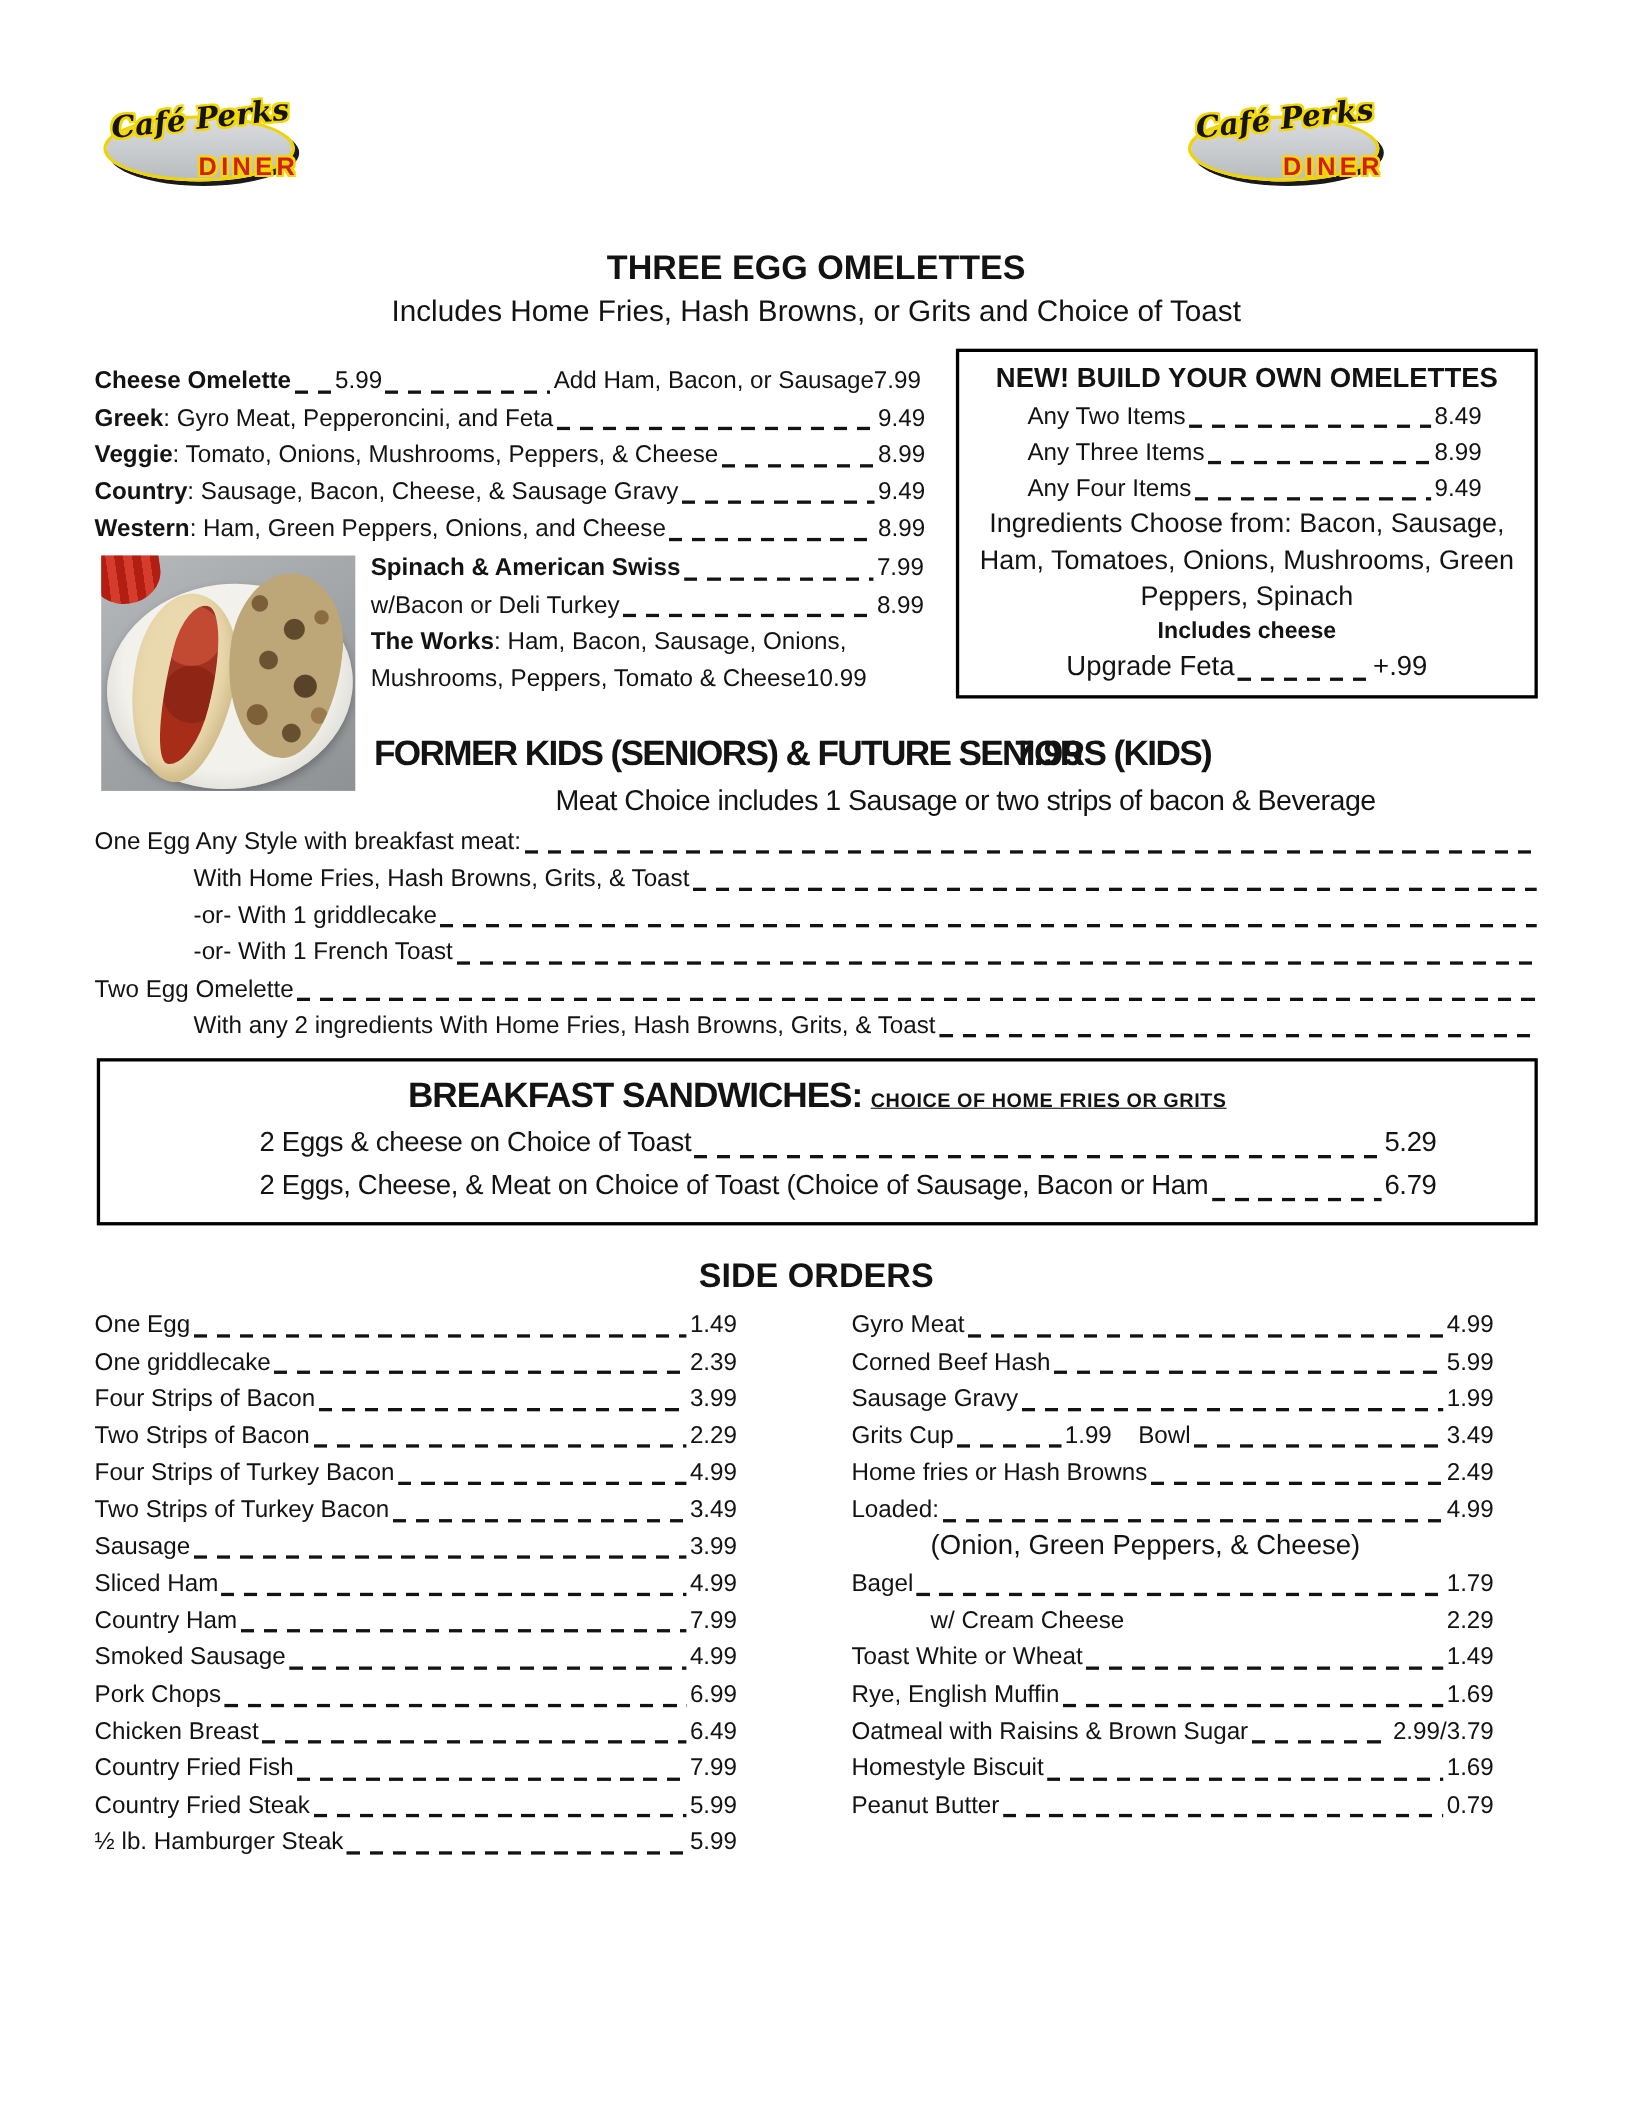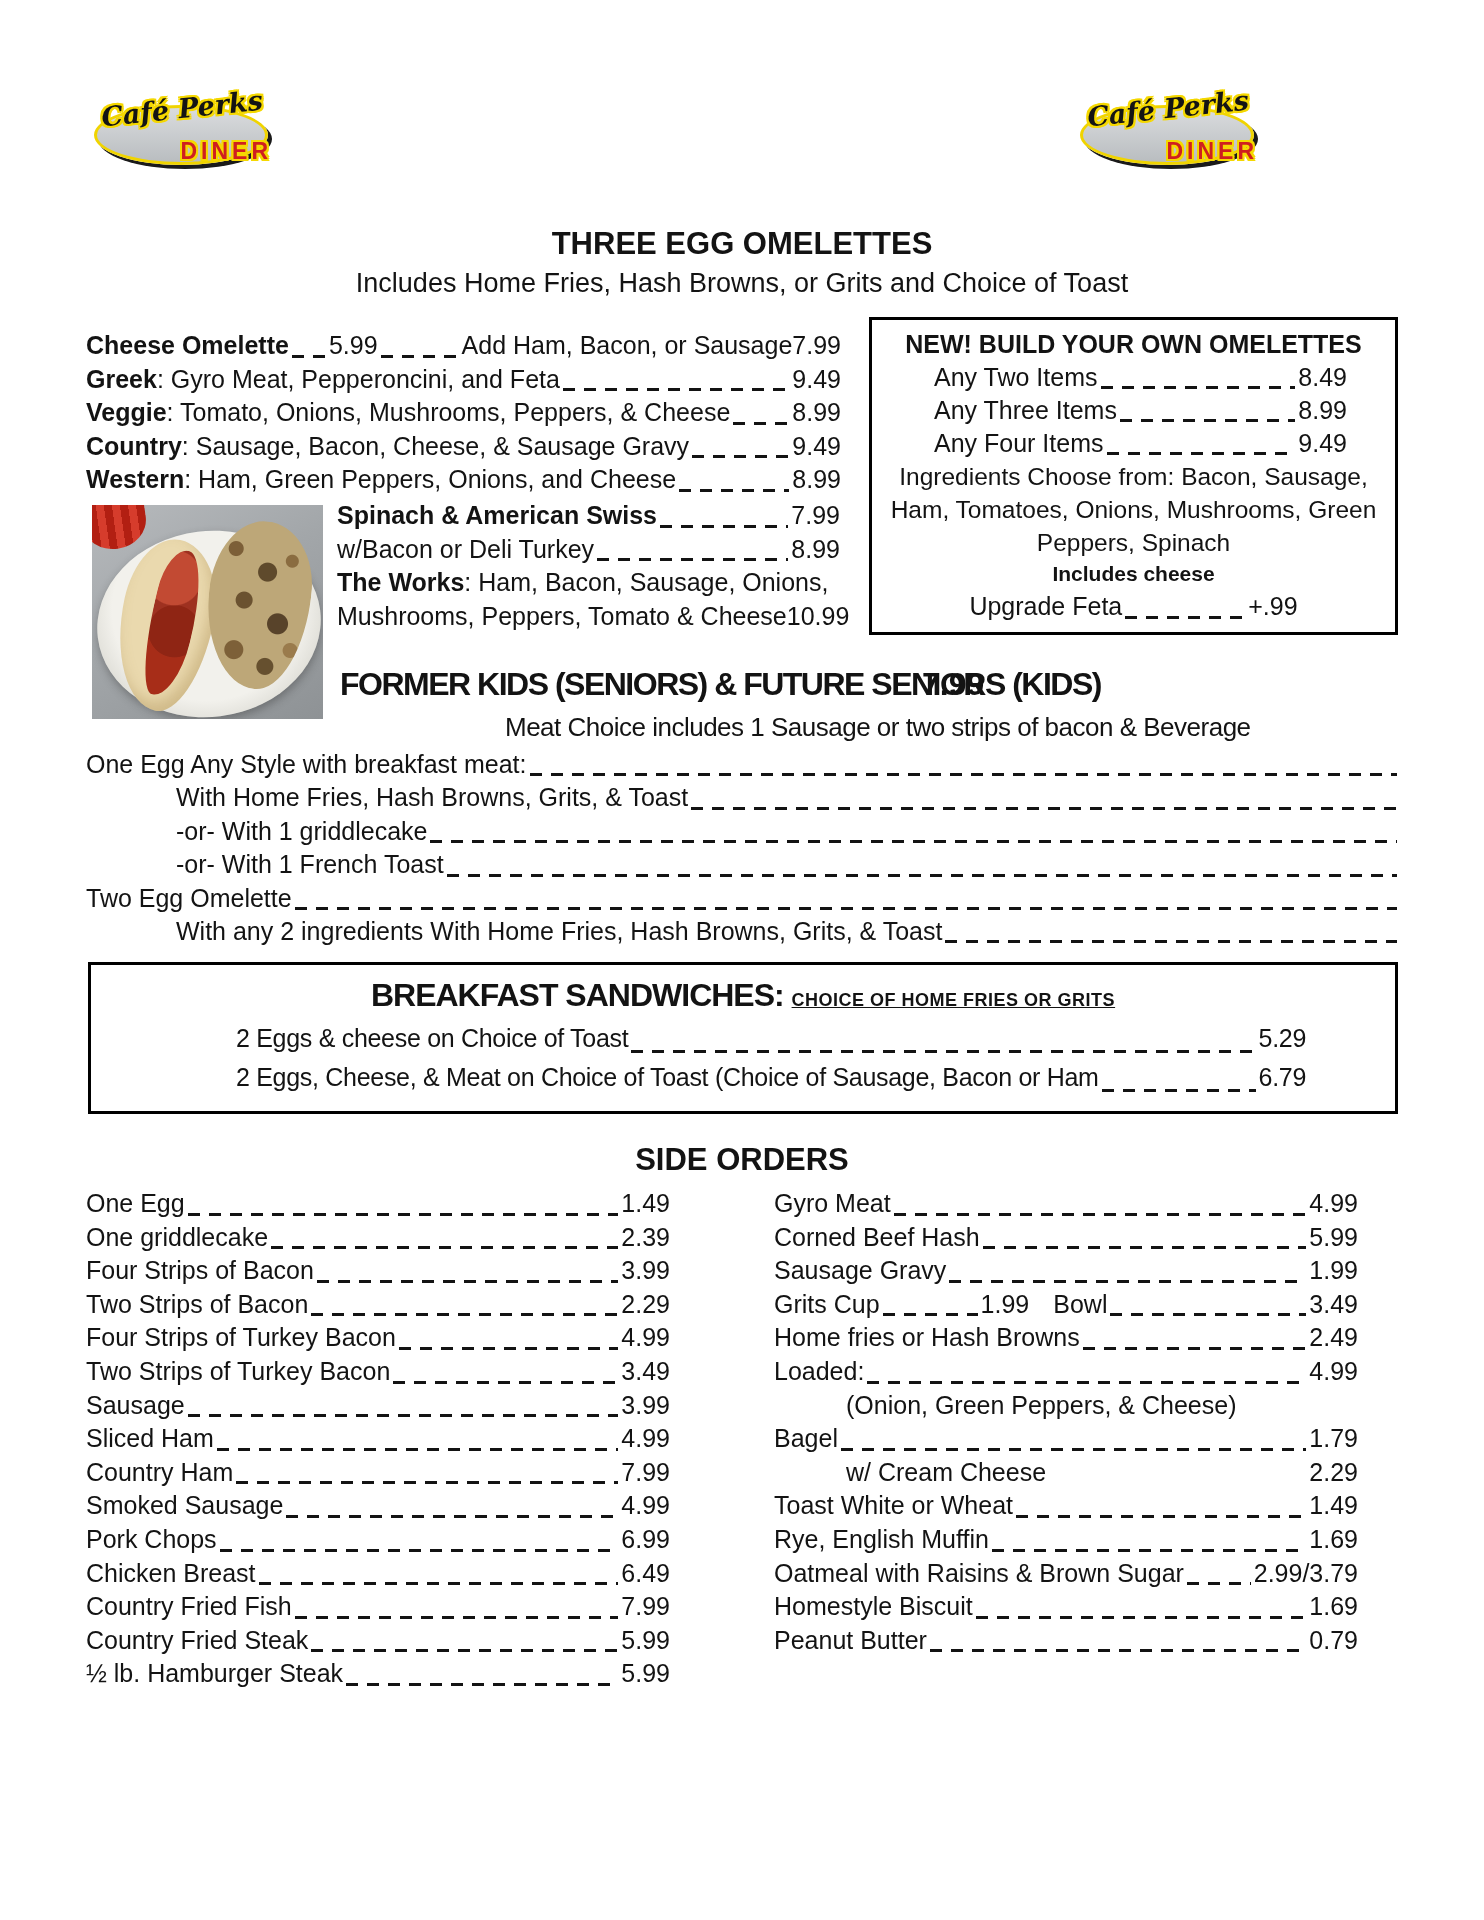--- a/index.html
+++ b/index.html
@@ -24,21 +24,21 @@
     font-size:27px; color:#141414; transform:rotate(-6deg); white-space:nowrap;
     text-shadow:-2px -2px 0 #f5d800,2px -2px 0 #f5d800,-2px 2px 0 #f5d800,2px 2px 0 #f5d800,-2px 0 0 #f5d800,2px 0 0 #f5d800,0 -2px 0 #f5d800,0 2px 0 #f5d800;
   }
   .logo .diner {
     position:absolute; bottom:0px; width:100%; text-align:right;
     font-weight:bold; font-size:23px; letter-spacing:4px; color:#cf1f1f; white-space:nowrap;
     text-shadow:-2px -2px 0 #f5d800,2px -2px 0 #f5d800,-2px 2px 0 #f5d800,2px 2px 0 #f5d800,-2px 0 0 #f5d800,2px 0 0 #f5d800,0 -2px 0 #f5d800,0 2px 0 #f5d800;
   }
 
   
-  .mrow { display:flex; align-items:baseline; font-size:25px; line-height:33.5px; }
+  .mrow { display:flex; align-items:baseline; font-size:22px; line-height:33.5px; }
   .nm { white-space:nowrap; }
   .nm b { font-weight:bold; }
   .price { white-space:nowrap; }
   .leader {
     flex:1 1 20px; height:3px; align-self:flex-end; margin:0 3px 5px 3px;
     background:repeating-linear-gradient(90deg,#131313 0 12px,transparent 12px 21px);
     min-width:12px;
   }
   .leader.f34  { flex:0 0 34px; }
   .leader.f95  { flex:0 0 95px; }

